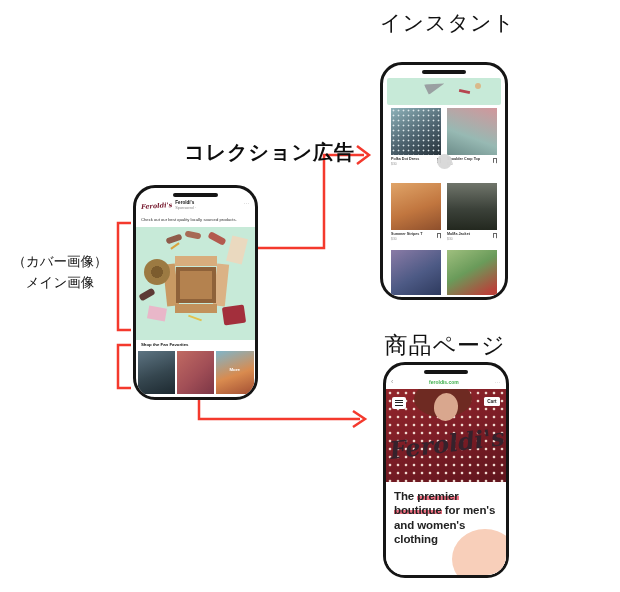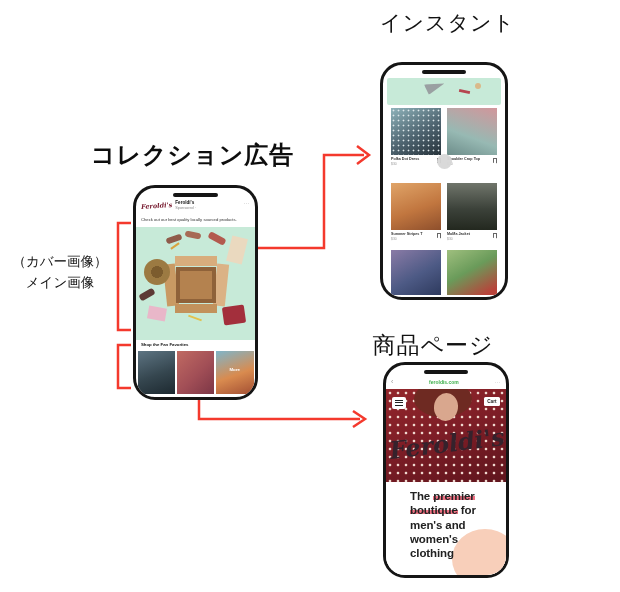--- a/index.html
+++ b/index.html
@@ -4,25 +4,25 @@
 <style>
   * { margin:0; padding:0; box-sizing:border-box; }
   html,body { background:#fff; }
   body { font-family:"Liberation Sans","DejaVu Sans",sans-serif; }
   .canvas { position:relative; width:620px; height:592px; background:#fff; overflow:hidden; }
 
   
   .overlay { position:absolute; left:0; top:0; width:620px; height:592px; pointer-events:none; }
 
   
-  .main-title { position:absolute; left:30px; top:139px; width:325px; text-align:center;
-    font-size:24px; font-weight:800; color:#0d0d0d; letter-spacing:1px; }
+  .main-title { position:absolute; left:30px; top:139px; width:325px; text-align:right;
+    font-size:20px; font-weight:800; color:#0d0d0d; letter-spacing:1px; }
   .ix-title { position:absolute; left:330px; top:9px; width:235px; text-align:center;
     font-size:21px; font-weight:500; color:#111; line-height:1.32; letter-spacing:1px; }
-  .pp-title { position:absolute; left:318px; top:330px; width:230px; text-align:center;
+  .pp-title { position:absolute; left:330px; top:330px; width:230px; text-align:center;
     font-size:23px; font-weight:500; color:#111; letter-spacing:1px; }
 
   
   .callout { position:absolute; color:#111; font-size:13.5px; line-height:1.55; }
   .callout-main { left:8px; top:252px; width:104px; text-align:center; }
   .callout-sub  { left:8px; top:359px; width:104px; text-align:right; }
 
   
   .phone { position:absolute; background:#fff; border:3px solid #151515; border-radius:22px; overflow:hidden; }
   .notch { position:absolute; top:5px; height:4px; background:#151515; border-radius:3px; }
@@ -102,21 +102,21 @@
   .pp-face { position:absolute; left:48px; top:4px; width:24px; height:28px; border-radius:50%; background:#d9a78e; transform:rotate(8deg); }
   .pp-burger { position:absolute; left:6px; top:8px; width:14px; height:12px; background:#fff; border-radius:2px;
     display:flex; align-items:center; justify-content:center; }
   .pp-burger .bars { width:8px; height:6px; border-top:1.4px solid #222; border-bottom:1.4px solid #222;
     background:linear-gradient(#222,#222) center/100% 1.4px no-repeat; }
   .pp-cart { position:absolute; right:6px; top:8px; background:#fff; border-radius:1.5px;
     padding:2px 3.5px; font-size:4.6px; font-weight:700; color:#222; }
   .pp-script { position:absolute; left:-5px; top:40px; width:132px; text-align:center;
     font-family:"DejaVu Serif",serif; font-style:italic; font-weight:700; font-size:24px;
     color:#35222c; transform:rotate(-7deg); white-space:nowrap; }
-  .pp-content { position:absolute; top:117px; left:0; right:0; bottom:0; background:#fff; padding:7px 24px 0; overflow:hidden; }
+  .pp-content { position:absolute; top:117px; left:0; right:0; bottom:0; background:#fff; padding:7px 8px 0; overflow:hidden; }
   .pp-headline { position:relative; z-index:2; font-size:11.5px; font-weight:800; color:#222;
     line-height:1.24; letter-spacing:-.1px; }
   .hl { background:linear-gradient(#ef7183,#ef7183) no-repeat 0 74% / 100% 36%; }
   .pp-blob { position:absolute; right:-12px; bottom:-14px; width:66px; height:60px; border-radius:50%; background:#f8cfba; z-index:1; }
 </style>
 </head>
 <body>
 
 <div class="canvas">
 

